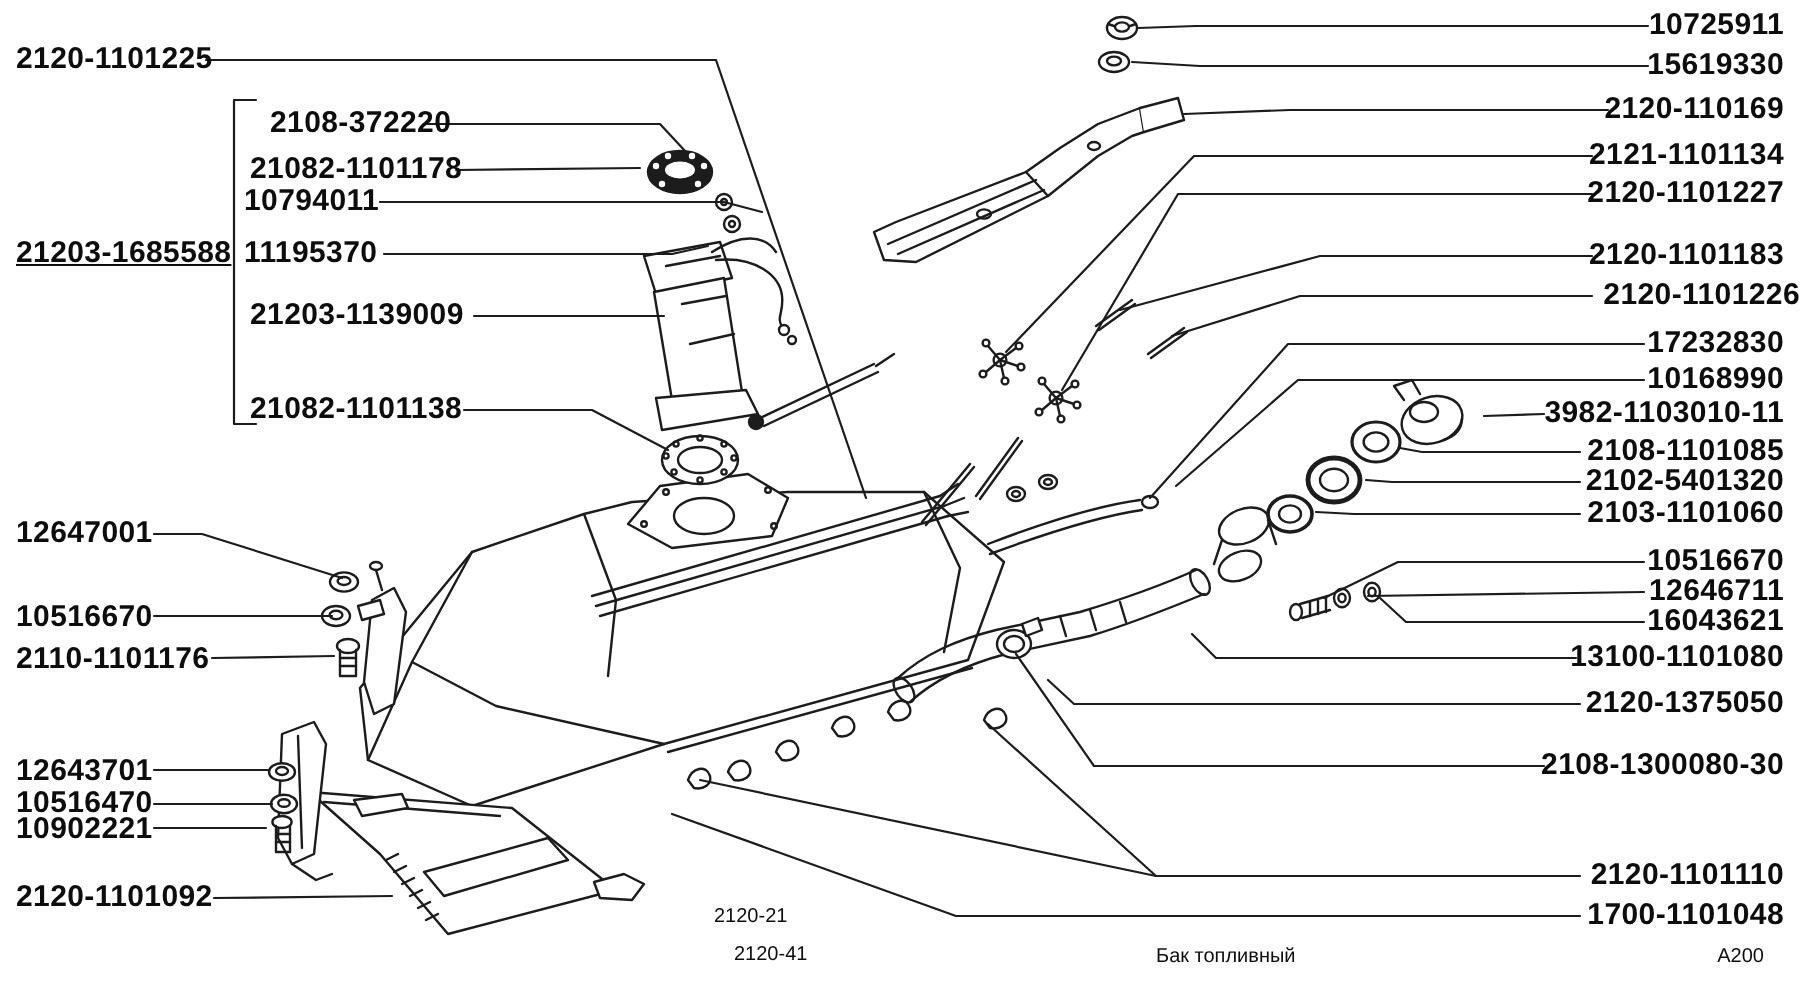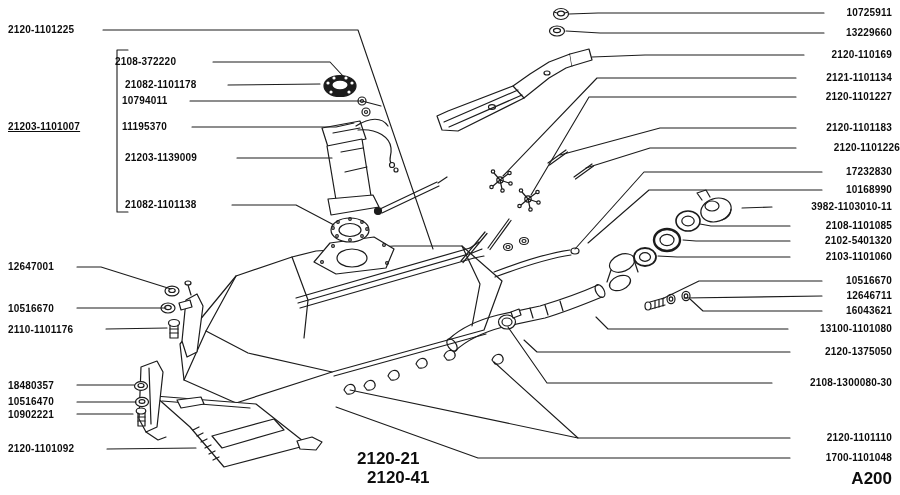--- a/index.html
+++ b/index.html
@@ -1,27 +1,27 @@
 <!DOCTYPE html>
 <html><head>
 <meta charset="utf-8">
 <style>
   html,body{margin:0;padding:0;background:#e8e8e8;}
   .page{
     position:relative;width:900px;height:495px;background:#ffffff;
     font-family:"Liberation Sans", sans-serif;color:#0d0d0d;overflow:hidden;
   }
   .lbl{
-    position:absolute;font-size:10px;font-weight:700;letter-spacing:.2px;
+    position:absolute;font-size:15px;font-weight:700;letter-spacing:.2px;
     white-space:nowrap;line-height:16px;
   }
   .lbl.right{text-align:right;}
   .lbl.underlined{text-decoration:underline;}
   .foot{
-    position:absolute;font-size:17px;font-weight:700;white-space:nowrap;line-height:18px;
+    position:absolute;font-size:10px;font-weight:400;white-space:nowrap;line-height:18px;
   }
   svg{position:absolute;left:0;top:0;}
   svg *{vector-effect:non-scaling-stroke;}
 </style>
 </head>
 <body>
 
 <div class="page">
 
 <svg width="900" height="495" viewBox="0 0 900 495">
@@ -297,37 +297,37 @@
       <polyline points="790,352 537,352 524,340"></polyline>
       <polyline points="772,383 547,383 508,327"></polyline>
       <polyline points="790,438 578,438 494,362"></polyline>
       <polyline points="578,438 350,390"></polyline>
       <polyline points="790,458 478,458 336,407"></polyline>
     </g>
   </g>
 </svg>
 
 <div class="lbl" style="left:8px;top:22px">2120-1101225</div>
-<div class="lbl" style="left:115px;top:54px">2108-372220</div>
+<div class="lbl" style="left:135px;top:54px">2108-372220</div>
 <div class="lbl" style="left:125px;top:77px">21082-1101178</div>
 <div class="lbl" style="left:122px;top:93px">10794011</div>
-<div class="lbl underlined" style="left:8px;top:119px">21203-1101007</div>
+<div class="lbl underlined" style="left:8px;top:119px">21203-1685588</div>
 <div class="lbl" style="left:122px;top:119px">11195370</div>
 <div class="lbl" style="left:125px;top:150px">21203-1139009</div>
 <div class="lbl" style="left:125px;top:197px">21082-1101138</div>
 <div class="lbl" style="left:8px;top:259px">12647001</div>
 <div class="lbl" style="left:8px;top:301px">10516670</div>
 <div class="lbl" style="left:8px;top:322px">2110-1101176</div>
-<div class="lbl" style="left:8px;top:378px">18480357</div>
+<div class="lbl" style="left:8px;top:378px">12643701</div>
 <div class="lbl" style="left:8px;top:394px">10516470</div>
 <div class="lbl" style="left:8px;top:407px">10902221</div>
 <div class="lbl" style="left:8px;top:441px">2120-1101092</div>
 
 <div class="lbl right" style="right:8px;top:5px">10725911</div>
-<div class="lbl right" style="right:8px;top:25px">13229660</div>
+<div class="lbl right" style="right:8px;top:25px">15619330</div>
 <div class="lbl right" style="right:8px;top:47px">2120-110169</div>
 <div class="lbl right" style="right:8px;top:70px">2121-1101134</div>
 <div class="lbl right" style="right:8px;top:89px">2120-1101227</div>
 <div class="lbl right" style="right:8px;top:120px">2120-1101183</div>
 <div class="lbl right" style="right:0;top:140px">2120-1101226</div>
 <div class="lbl right" style="right:8px;top:164px">17232830</div>
 <div class="lbl right" style="right:8px;top:182px">10168990</div>
 <div class="lbl right" style="right:8px;top:199px">3982-1103010-11</div>
 <div class="lbl right" style="right:8px;top:218px">2108-1101085</div>
 <div class="lbl right" style="right:8px;top:233px">2102-5401320</div>
@@ -336,15 +336,16 @@
 <div class="lbl right" style="right:8px;top:288px">12646711</div>
 <div class="lbl right" style="right:8px;top:303px">16043621</div>
 <div class="lbl right" style="right:8px;top:321px">13100-1101080</div>
 <div class="lbl right" style="right:8px;top:344px">2120-1375050</div>
 <div class="lbl right" style="right:8px;top:375px">2108-1300080-30</div>
 <div class="lbl right" style="right:8px;top:430px">2120-1101110</div>
 <div class="lbl right" style="right:8px;top:450px">1700-1101048</div>
 
 <div class="foot" style="left:357px;top:450px">2120-21</div>
 <div class="foot" style="left:367px;top:469px">2120-41</div>
-<div class="foot" style="right:8px;top:470px">A200</div>
+<div class="foot" style="left:578px;top:470px">Бак топливный</div>
+<div class="foot" style="right:18px;top:470px">A200</div>
 
 </div>
 
 </body></html>

